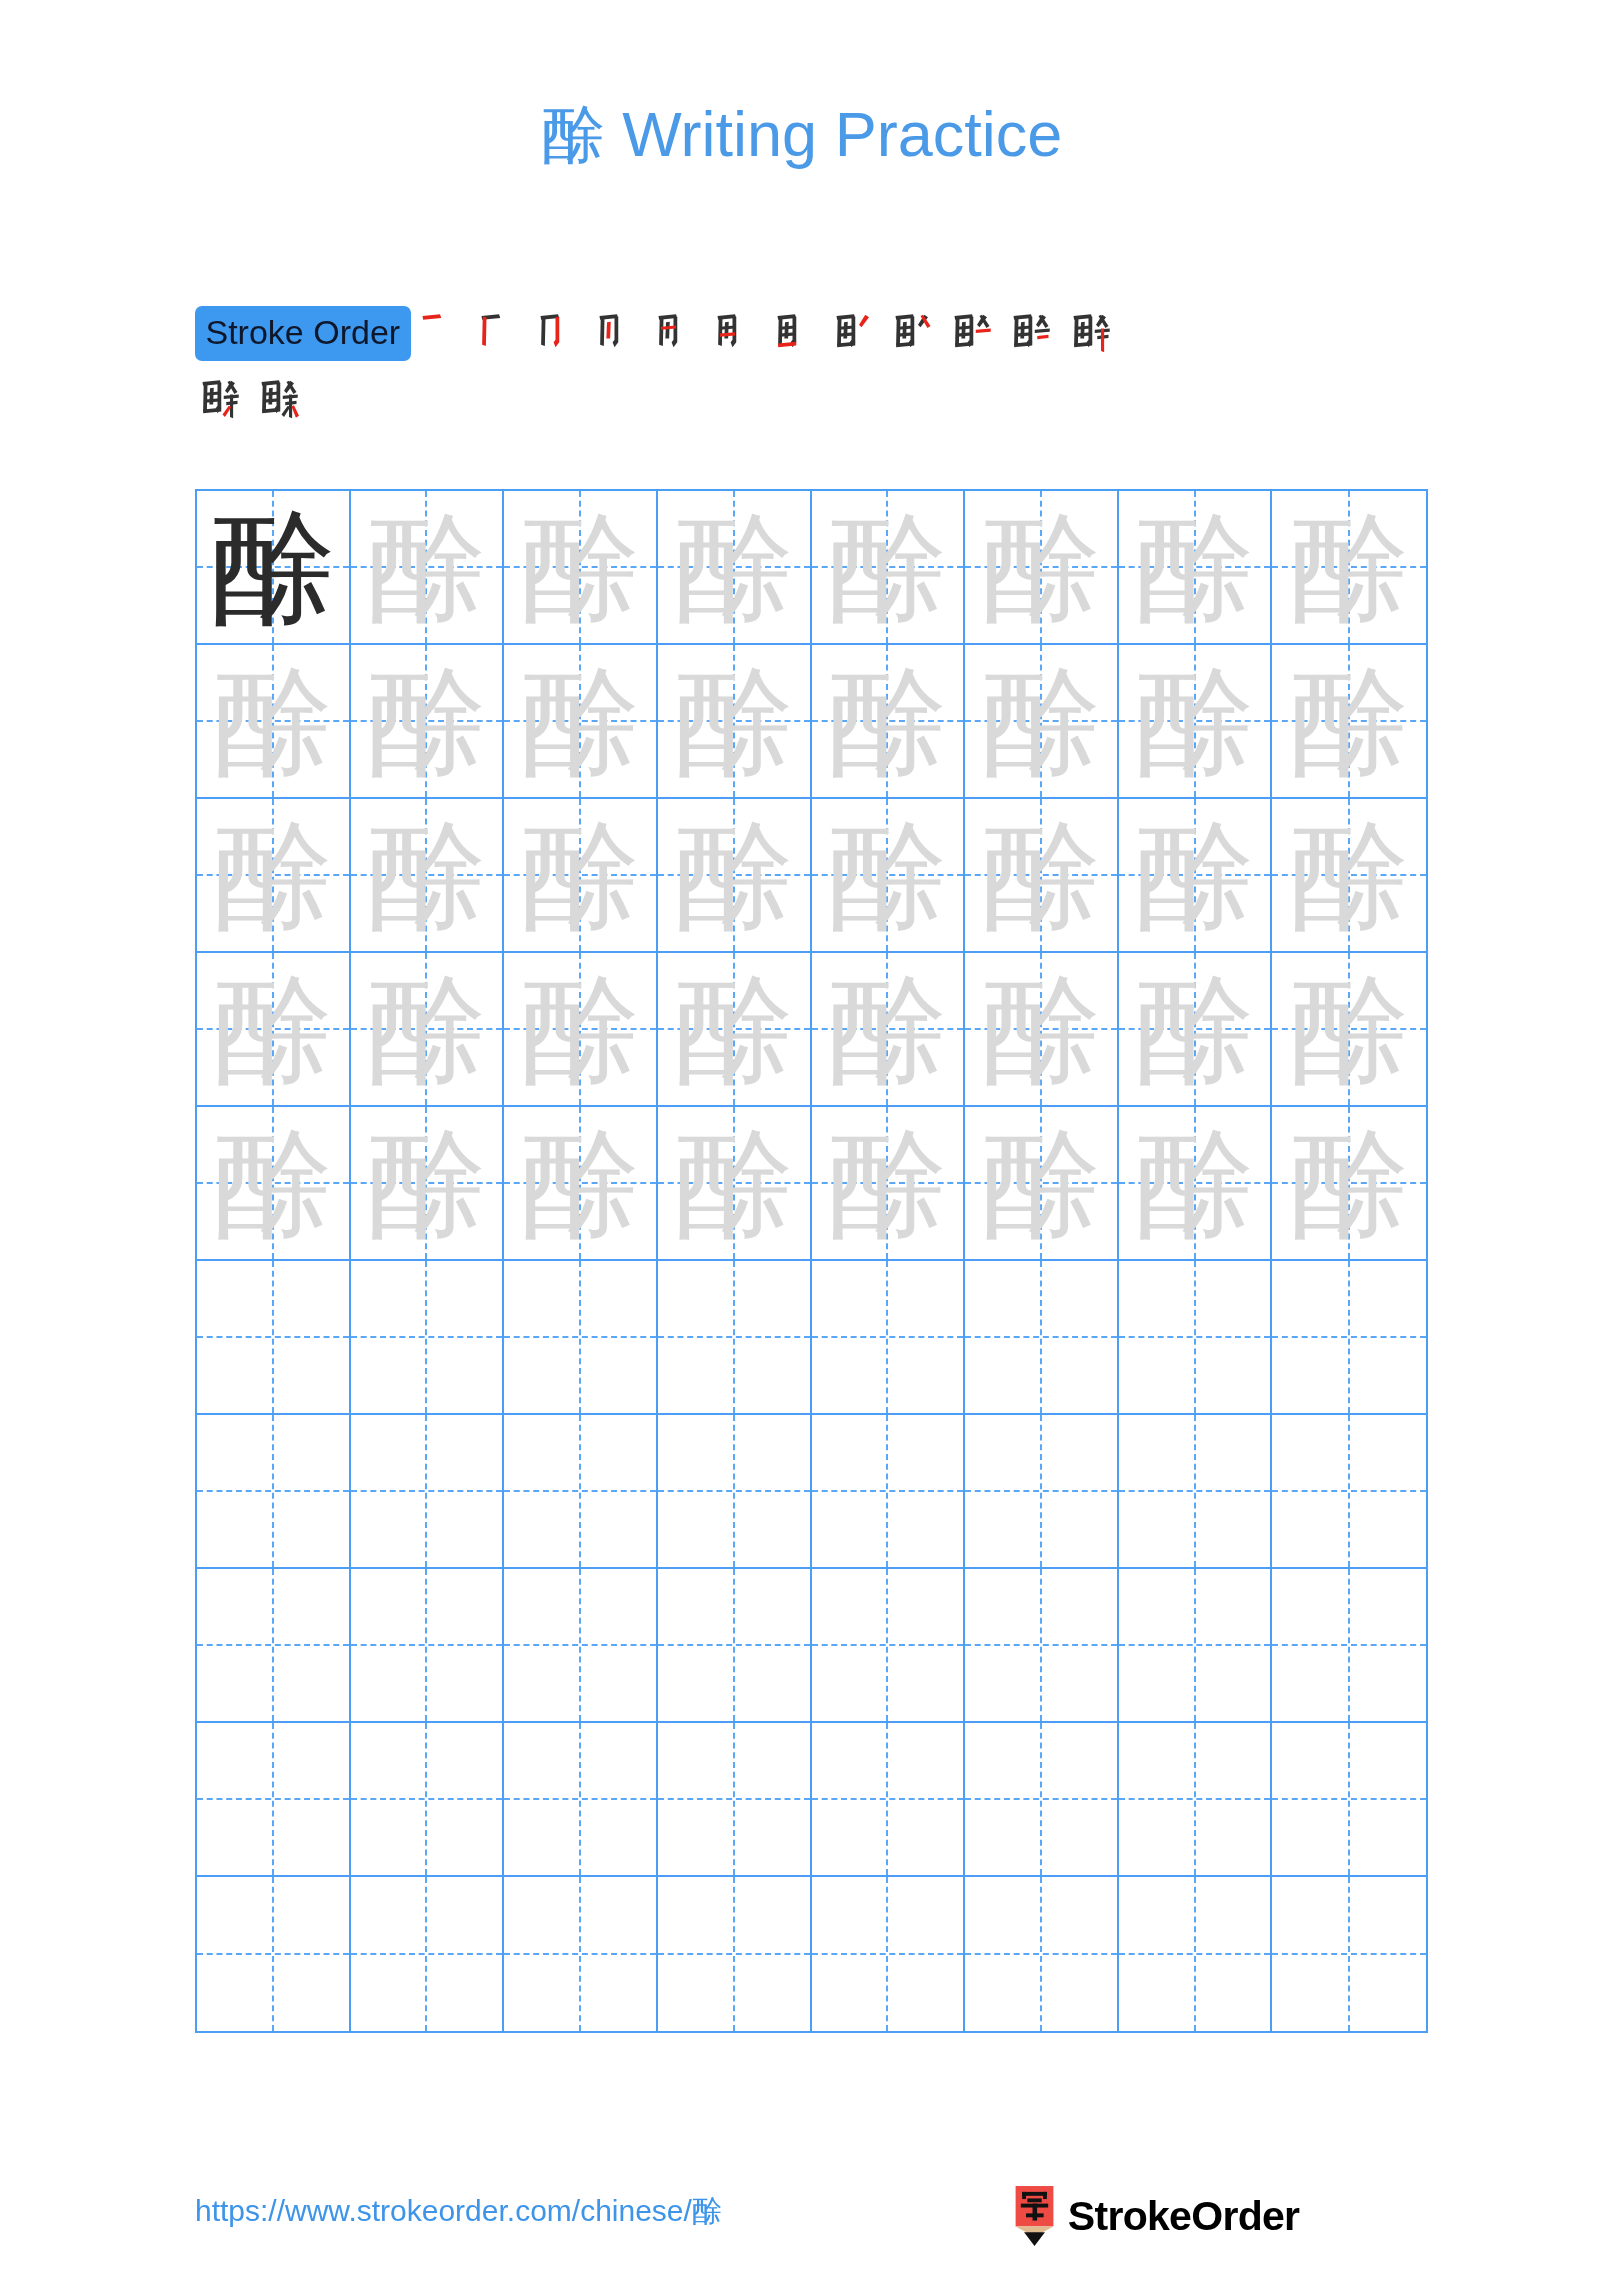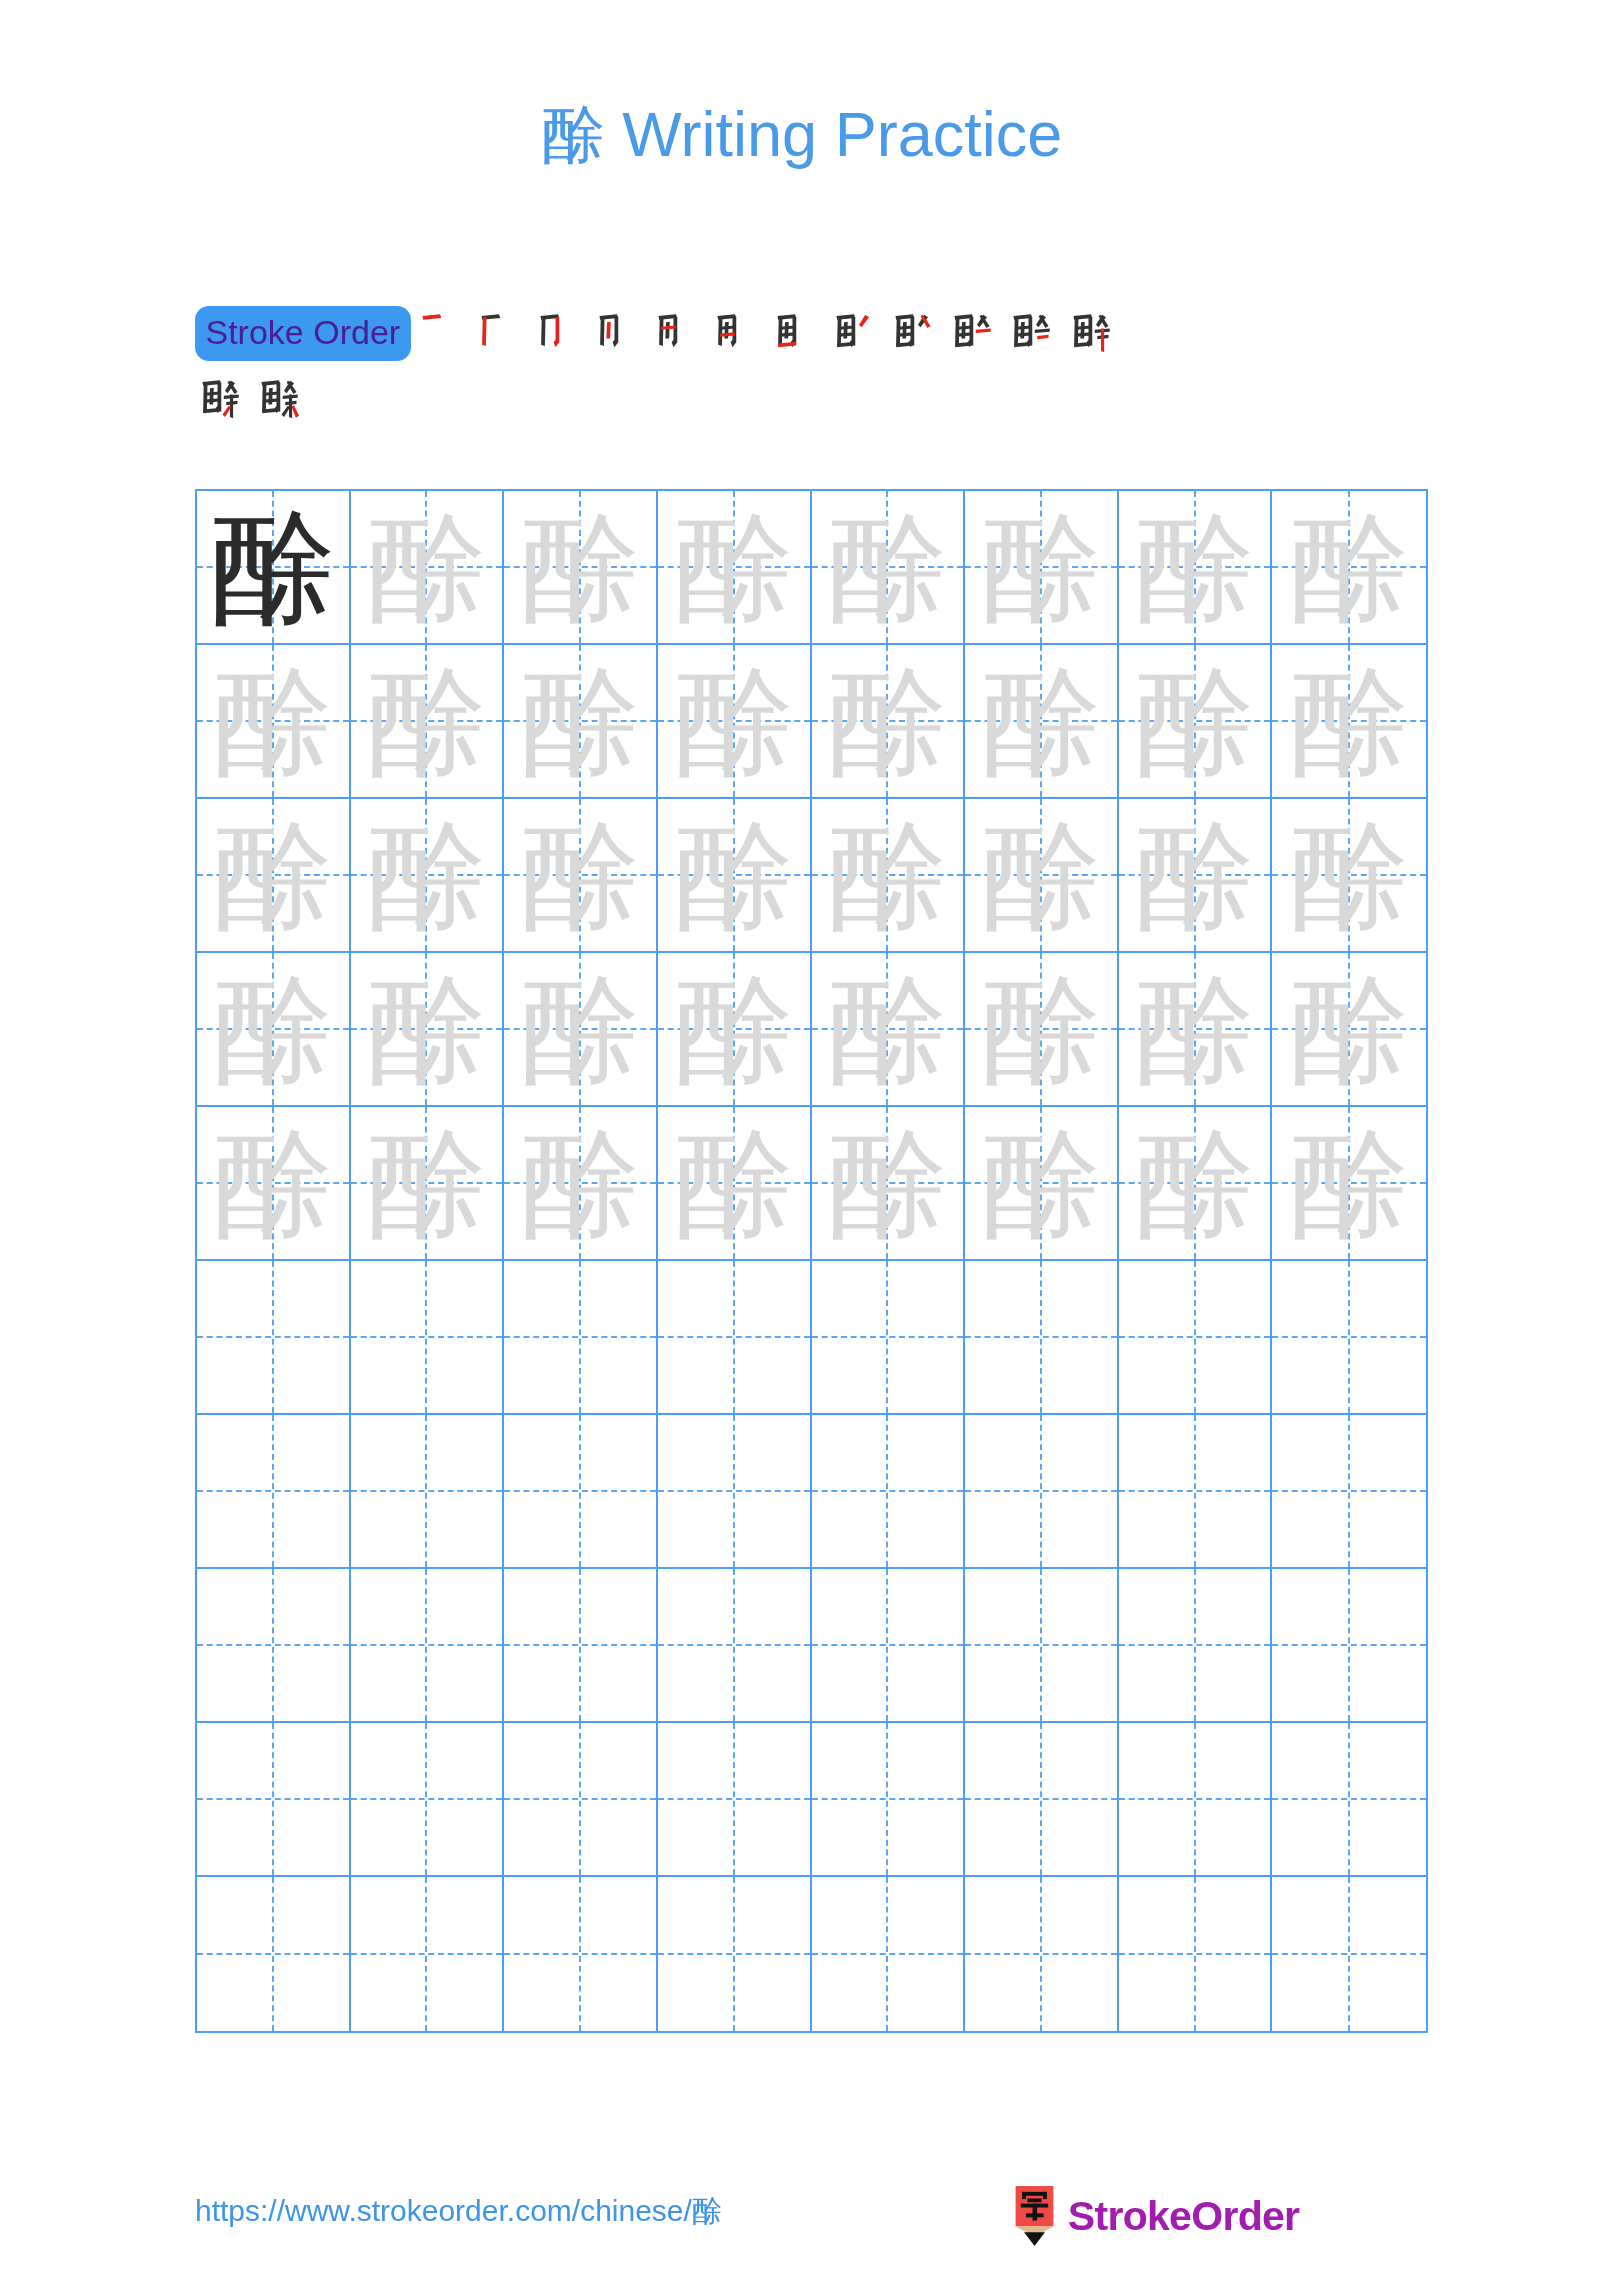--- a/index.html
+++ b/index.html
@@ -36,25 +36,25 @@
   
   #stroke-order-section {
     position: absolute;
     top: 306px;
     left: 195px;
     width: 1237px;
   }
   #stroke-order-badge {
     display: inline-block;
     background: #3d98f0;
-    color: #4c1d95;
+    color: #0f172a;
     font-size: 34px;
     line-height: 1;
     padding: 9.2px 10.5px 11.8px 10.5px;
-    border-radius: 14px;
+    border-radius: 7px;
     vertical-align: top;
     margin-right: 3.9px;
     white-space: nowrap;
   }
   #stroke-order-steps {
     display: inline;
   }
   .stroke-step {
     display: inline-block;
     width: 50px;
@@ -164,21 +164,21 @@
   }
   #brand-icon {
     width: 43px;
     height: 60px;
     margin-right: 11.8px;
     display: block;
   }
   #brand-name {
     font-size: 41px;
     font-weight: bold;
-    color: #a21caf;
+    color: #000000;
     letter-spacing: -0.7px;
     white-space: nowrap;
   }
 </style>
 </head>
 <body>
 
 <div id="page-title">
   <span class="title-char">酴</span><span> Writing Practice</span>
 </div>

